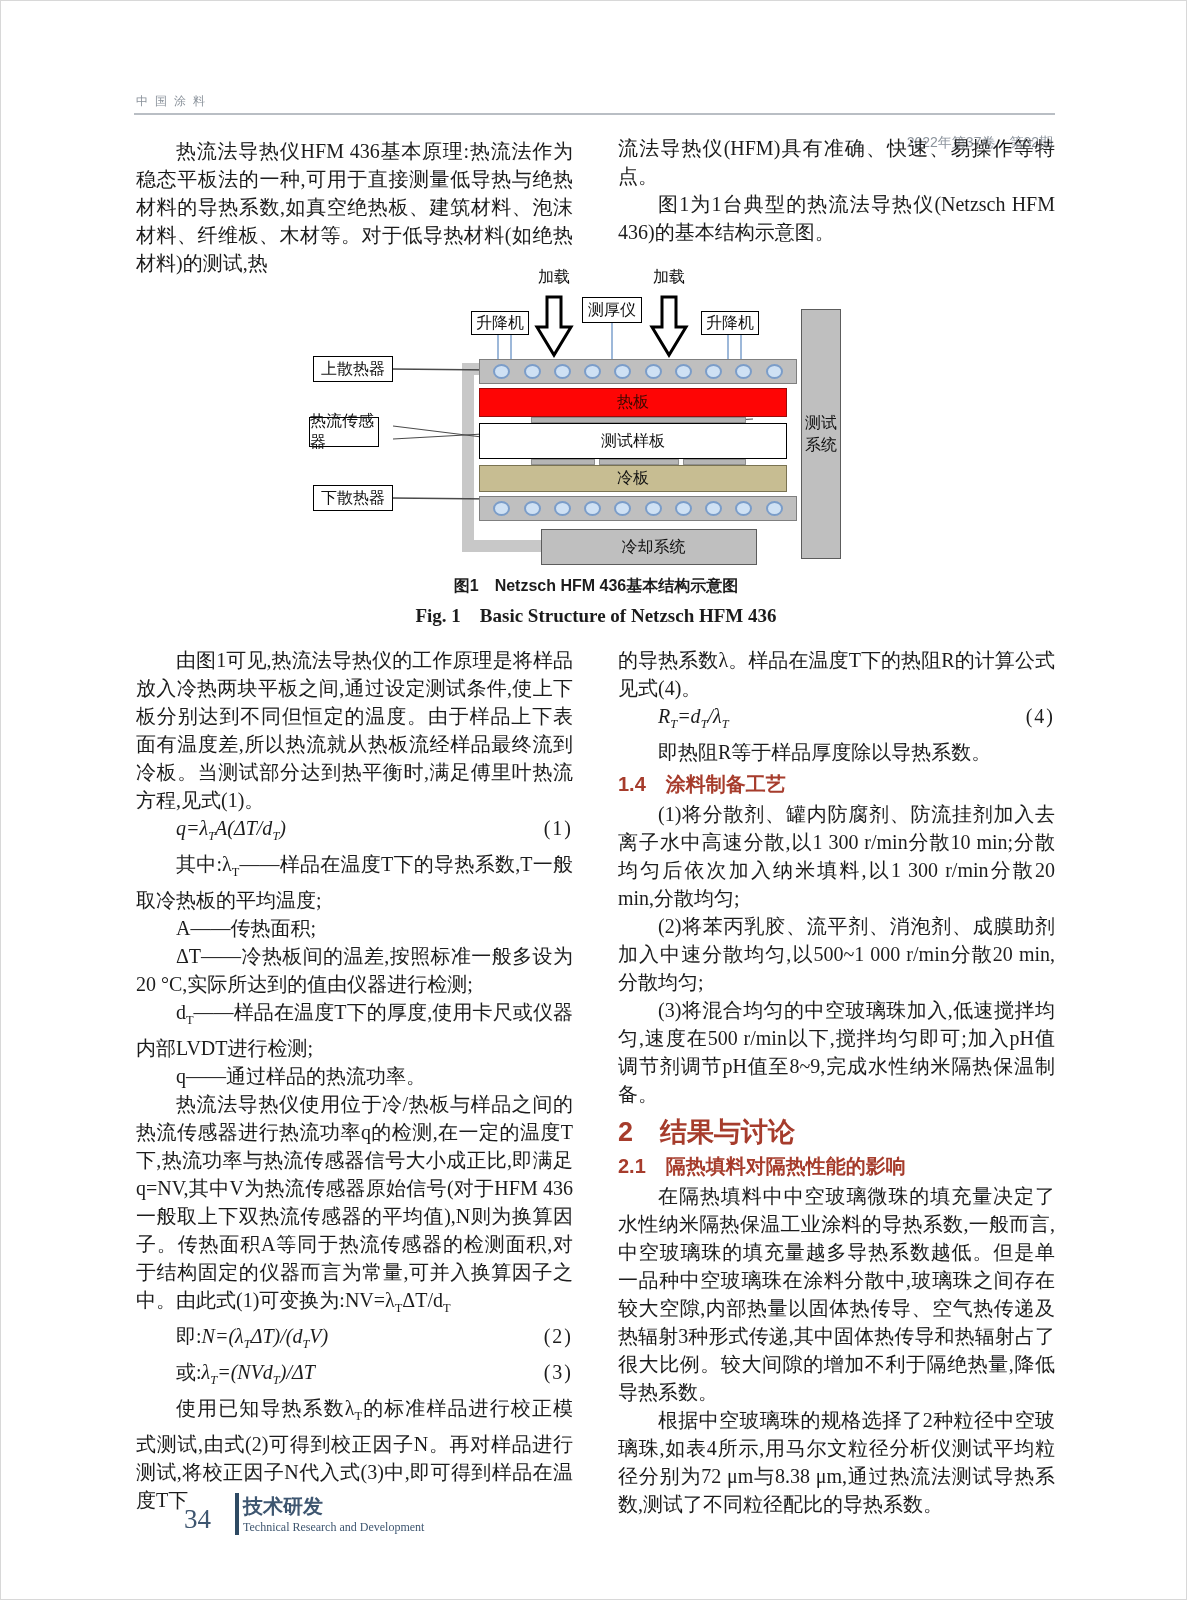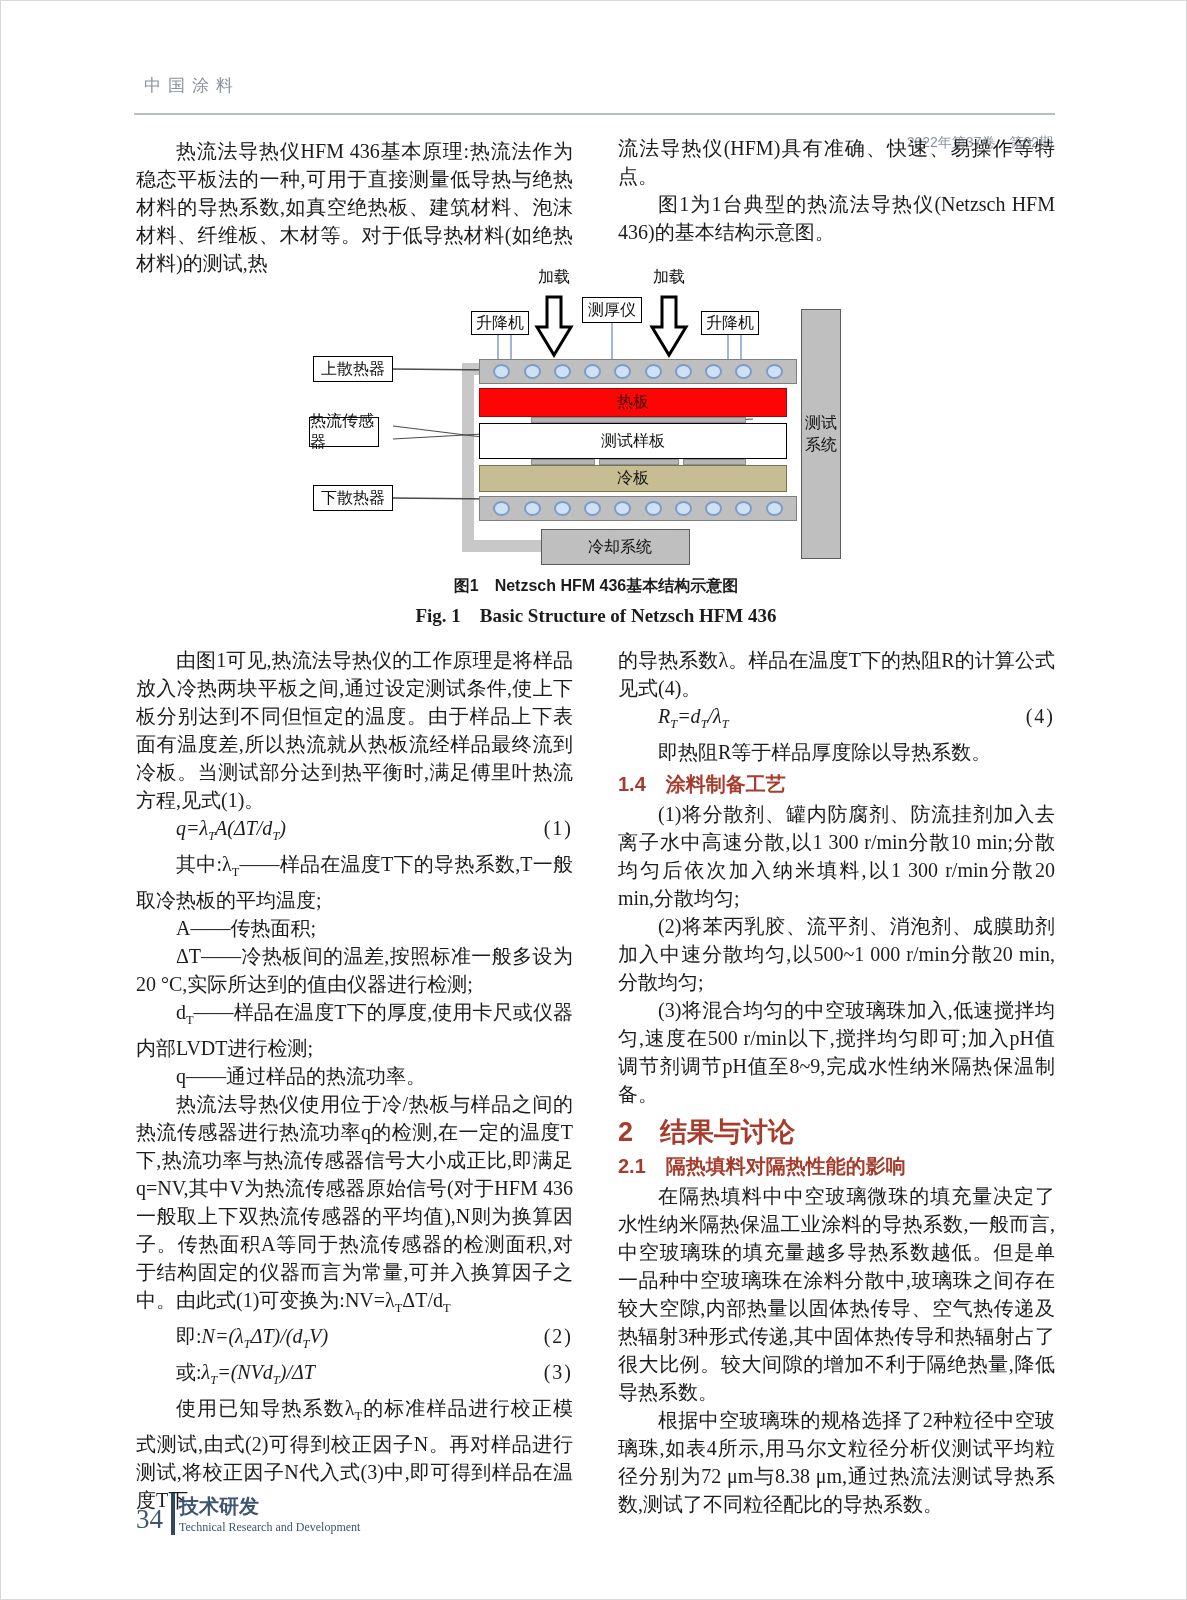--- a/index.html
+++ b/index.html
@@ -1,21 +1,21 @@
 <!DOCTYPE html>
 <html><head>
 <meta charset="utf-8">
 <style>
   html,body{margin:0;padding:0;background:#fff;}
   .page{position:relative;width:1187px;height:1600px;background:#ffffff;
         border:1px solid #d8d8d8;box-sizing:border-box;overflow:hidden;
         font-family:"Liberation Serif","DejaVu Serif",serif;color:#1c1c1c;}
   
-  .hdr-left{position:absolute;left:135px;top:73px;font-size:17px;color:#8a929b;
-            letter-spacing:7px;font-family:"Liberation Sans","DejaVu Sans",sans-serif;margin-left:8px;}
+  .hdr-left{position:absolute;left:135px;top:92px;font-size:12px;color:#8a929b;
+            letter-spacing:7px;font-family:"Liberation Sans","DejaVu Sans",sans-serif;}
   .hdr-right{position:absolute;right:133px;top:85px;font-size:14px;color:#8a929b;
              font-family:"Liberation Sans","DejaVu Sans",sans-serif;margin-top:48px;}
   .hdr-rule{position:absolute;left:133px;top:112px;width:921px;height:0;
             border-top:2px solid #b9bec4;}
   
   .col{position:absolute;width:437px;font-size:20px;line-height:28px;
        text-align:justify;}
   .para{margin:0;}
   .indent{text-indent:2em;}
   .eqline{display:flex;justify-content:space-between;align-items:baseline;
@@ -40,21 +40,21 @@
         justify-content:space-evenly;background:#bfbfbf;border:1px solid #7f7f7f;}
   .circ{width:17px;height:15px;border-radius:50%;background:#cfe1f4;
         border:2px solid #7b9dc9;box-sizing:border-box;}
   .strip{position:absolute;background:#b5b5b5;border:1px solid #8f8f8f;box-sizing:border-box;}
   .fig-label-free{position:absolute;font-size:16px;color:#111;text-align:center;}
   .caption{position:absolute;left:135px;width:920px;text-align:center;font-weight:bold;}
   .cap-zh{top:575px;font-size:16px;font-family:"Liberation Sans","DejaVu Sans",sans-serif;}
   .cap-en{top:602px;font-size:19px;font-family:"Liberation Serif","DejaVu Serif",serif;}
   
   .footer{position:absolute;left:135px;top:1492px;display:flex;align-items:stretch;color:#3e5670;}
-  .f-num{font-size:27px;align-self:flex-end;padding-right:8px;}
+  .f-num{font-size:27px;align-self:flex-end;padding-right:24px;margin-left:48px;}
   .f-bar{width:4px;background:#2e4a63;}
   .f-txt{padding-left:4px;display:flex;flex-direction:column;justify-content:space-between;}
   .f-zh{font-size:20px;font-weight:bold;font-family:"Liberation Sans","DejaVu Sans",sans-serif;}
   .f-en{font-size:12px;}
 </style>
 </head>
 <body>
 
 <div class="page">
 
@@ -131,21 +131,21 @@
         <span class="circ"></span>
         <span class="circ"></span>
         <span class="circ"></span>
         <span class="circ"></span>
         <span class="circ"></span>
         <span class="circ"></span>
         <span class="circ"></span>
         <span class="circ"></span>
       </div>
 
-    <div class="fbar" style="left:240px;top:266px;width:149px;height:36px;background:#bfbfbf;border:1px solid #5c5c5c;padding-left:9px;">冷却系统</div>
+    <div class="fbar" style="left:240px;top:266px;width:216px;height:36px;background:#bfbfbf;border:1px solid #5c5c5c;padding-left:9px;">冷却系统</div>
 
     <div class="fbar" style="left:500px;top:46px;width:40px;height:250px;background:#bfbfbf;border:1px solid #5c5c5c;">
       <span style="display:block;width:34px;text-align:center;word-break:break-all;line-height:22px;">测试系统</span>
     </div>
 
     <div class="fbox" style="left:12px;top:93px;width:80px;height:26px;">上散热器</div>
     <div class="fbox" style="left:8px;top:154px;width:70px;height:30px;">热流传感器</div>
     <div class="fbox" style="left:12px;top:222px;width:80px;height:26px;">下散热器</div>
   </div>
 

